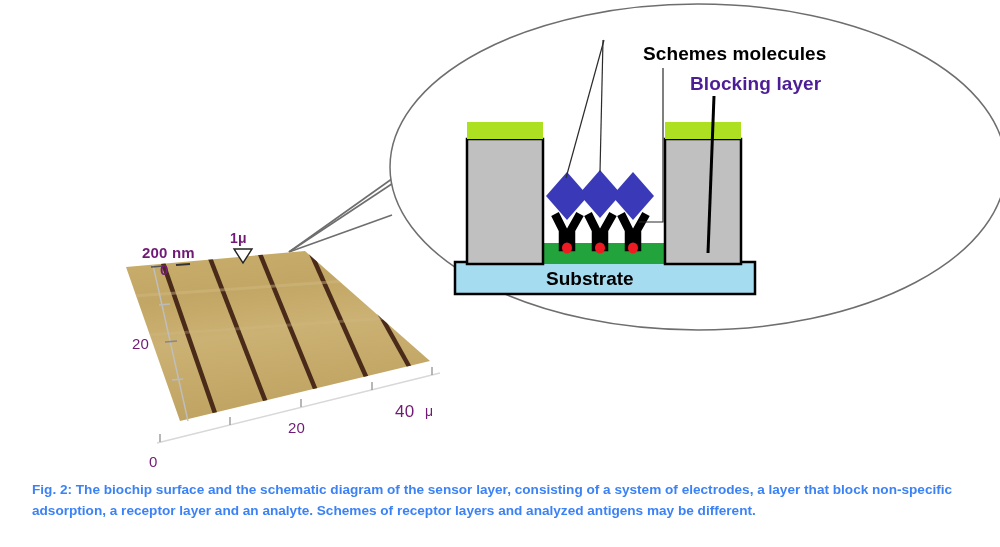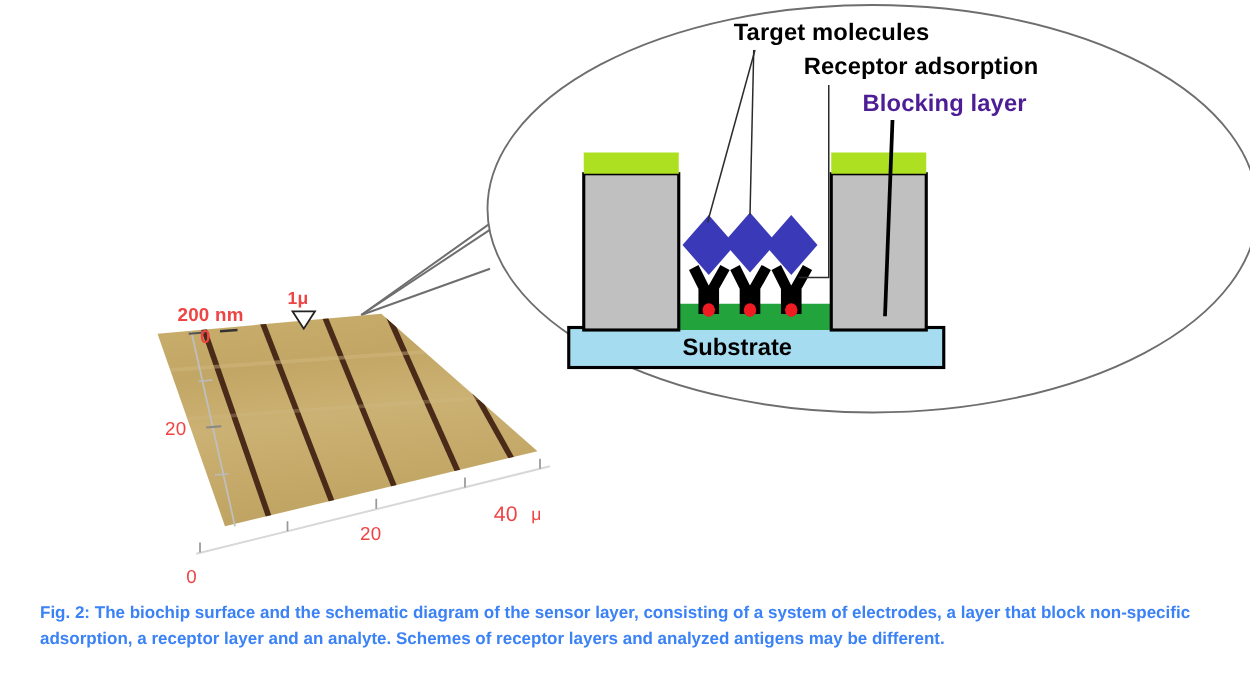--- a/index.html
+++ b/index.html
@@ -11,21 +11,21 @@
     position:relative;
   }
   #figure{position:absolute;left:0;top:0;width:1000px;height:547px;}
 
   
   .afm-wrap{position:absolute;left:120px;top:225px;width:340px;height:250px;}
 
   .afm-label{
     position:absolute;
     font-weight:bold;
-    color:#ef4444;
+    color:#701a75;
     white-space:nowrap;
     letter-spacing:.2px;
   }
   .lbl-100nm{left:22px;top:19px;font-size:15px;}
   .lbl-zaxis0{left:40px;top:36px;font-size:15px;}
   .lbl-1u{left:110px;top:5px;font-size:14px;}
   .lbl-y20{left:12px;top:110px;font-size:15px;font-weight:normal;}
   .lbl-x0{left:29px;top:228px;font-size:15px;font-weight:normal;}
   .lbl-x20{left:168px;top:194px;font-size:15px;font-weight:normal;}
   .lbl-x40{left:275px;top:177px;font-size:17px;font-weight:normal;}
@@ -108,22 +108,21 @@
     </g>
 
     <path d="M 604 40 L 566 178" fill="none" stroke="#2b2b2b" stroke-width="1.2"></path>
     <path d="M 603 40 L 600 172" fill="none" stroke="#2b2b2b" stroke-width="1.2"></path>
 
     <path d="M 663 68 L 663 222 L 639 222" fill="none" stroke="#2b2b2b" stroke-width="1.2"></path>
 
     <path d="M 714 96 L 708 253" fill="none" stroke="#000000" stroke-width="3"></path>
   </svg>
 
-  <div class="sch-label lbl-target">Target molecules</div>
-  <div class="sch-label lbl-receptor">Receptor adsorption</div>
+  <div class="sch-label lbl-receptor">Schemes molecules</div>
   <div class="sch-label lbl-blocking">Blocking layer</div>
   <div class="lbl-substrate">Substrate</div>
 
   <div class="afm-wrap">
 
     <svg width="340" height="250" style="position:absolute;left:0;top:0;">
       <defs>
         <linearGradient id="surf" x1="0" y1="0" x2="0.25" y2="1">
           <stop offset="0%" stop-color="#c9ae6c"></stop>
           <stop offset="30%" stop-color="#c2a665"></stop>

